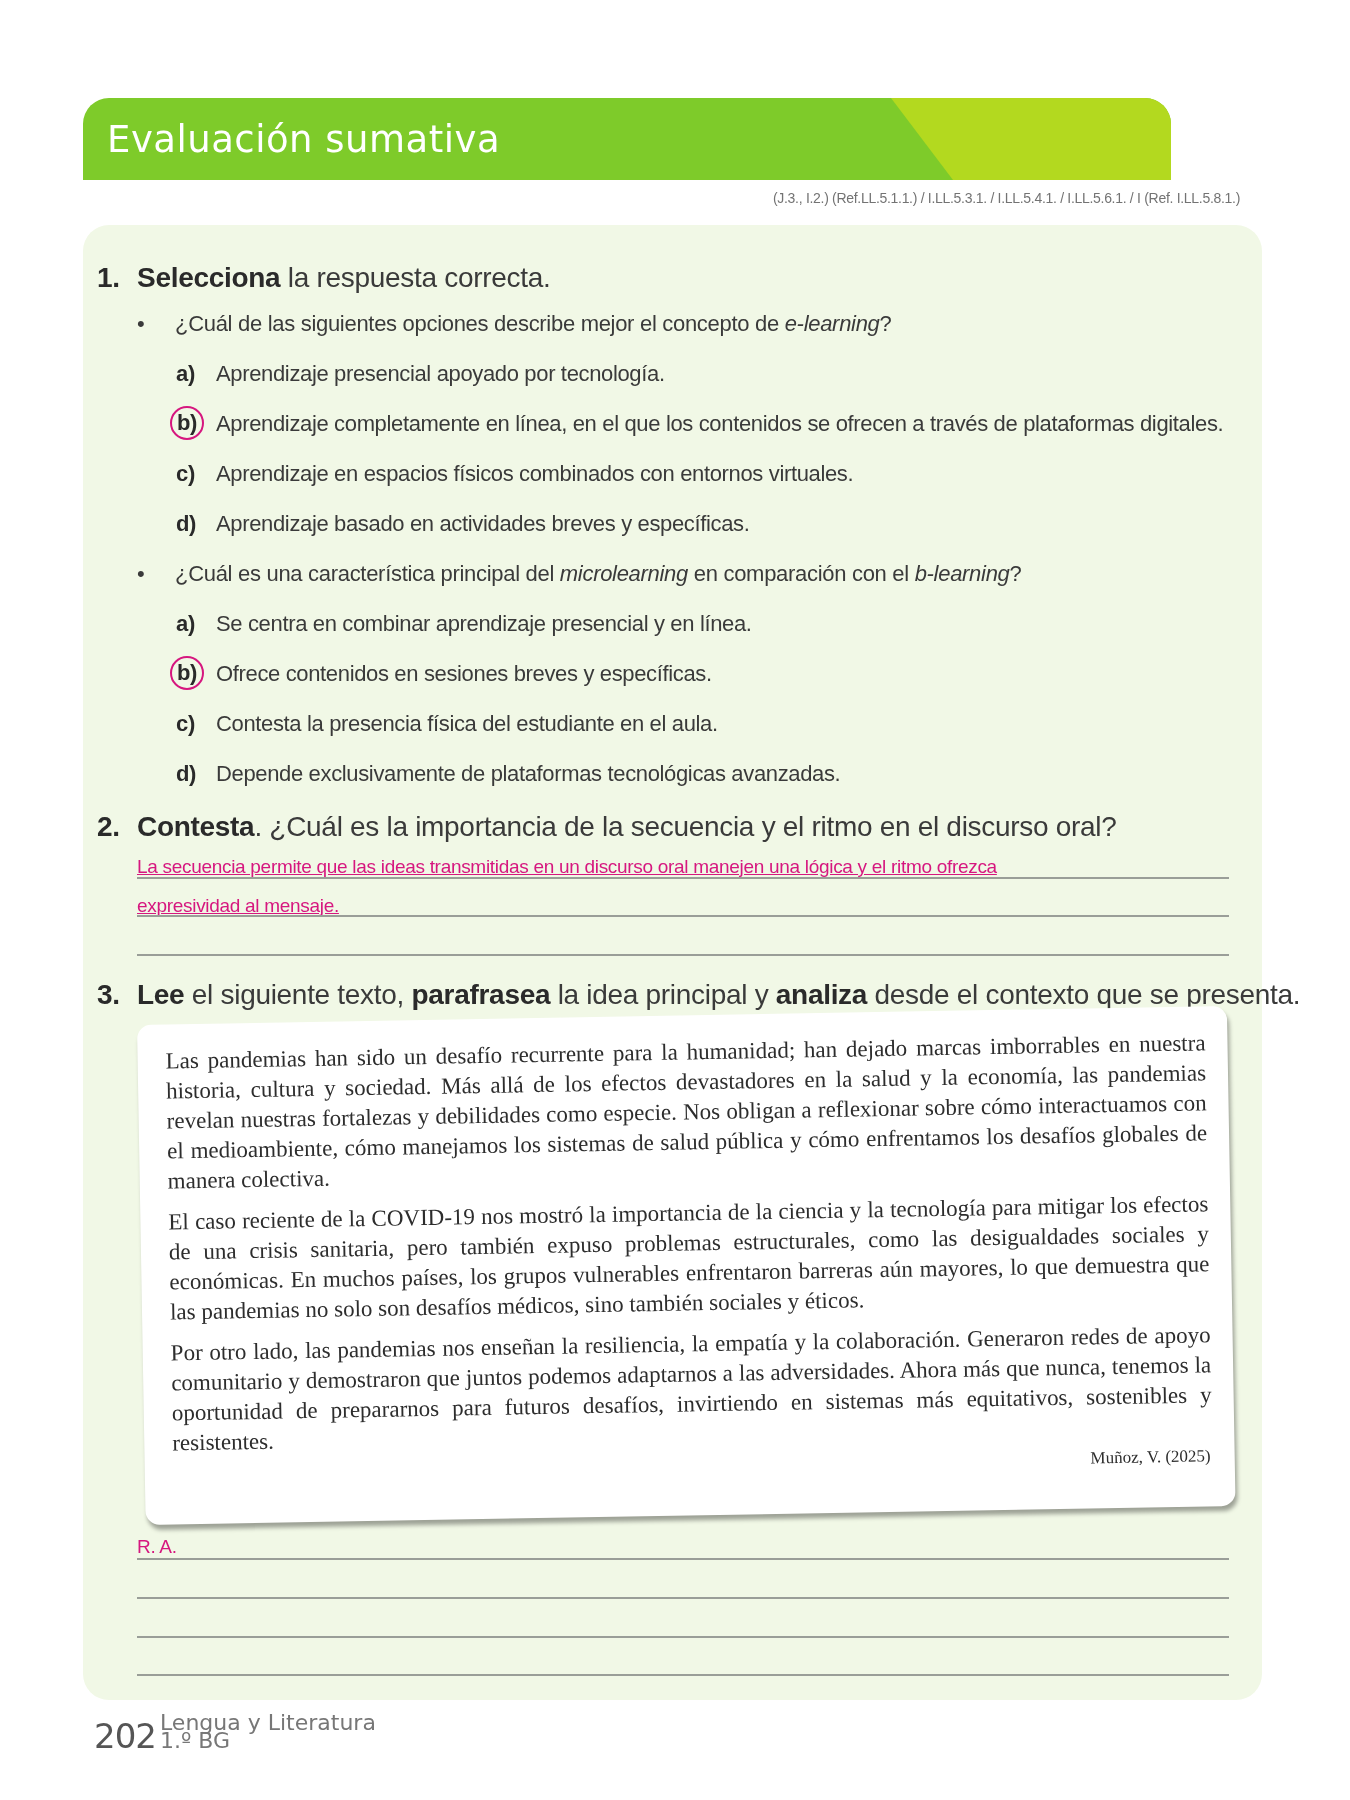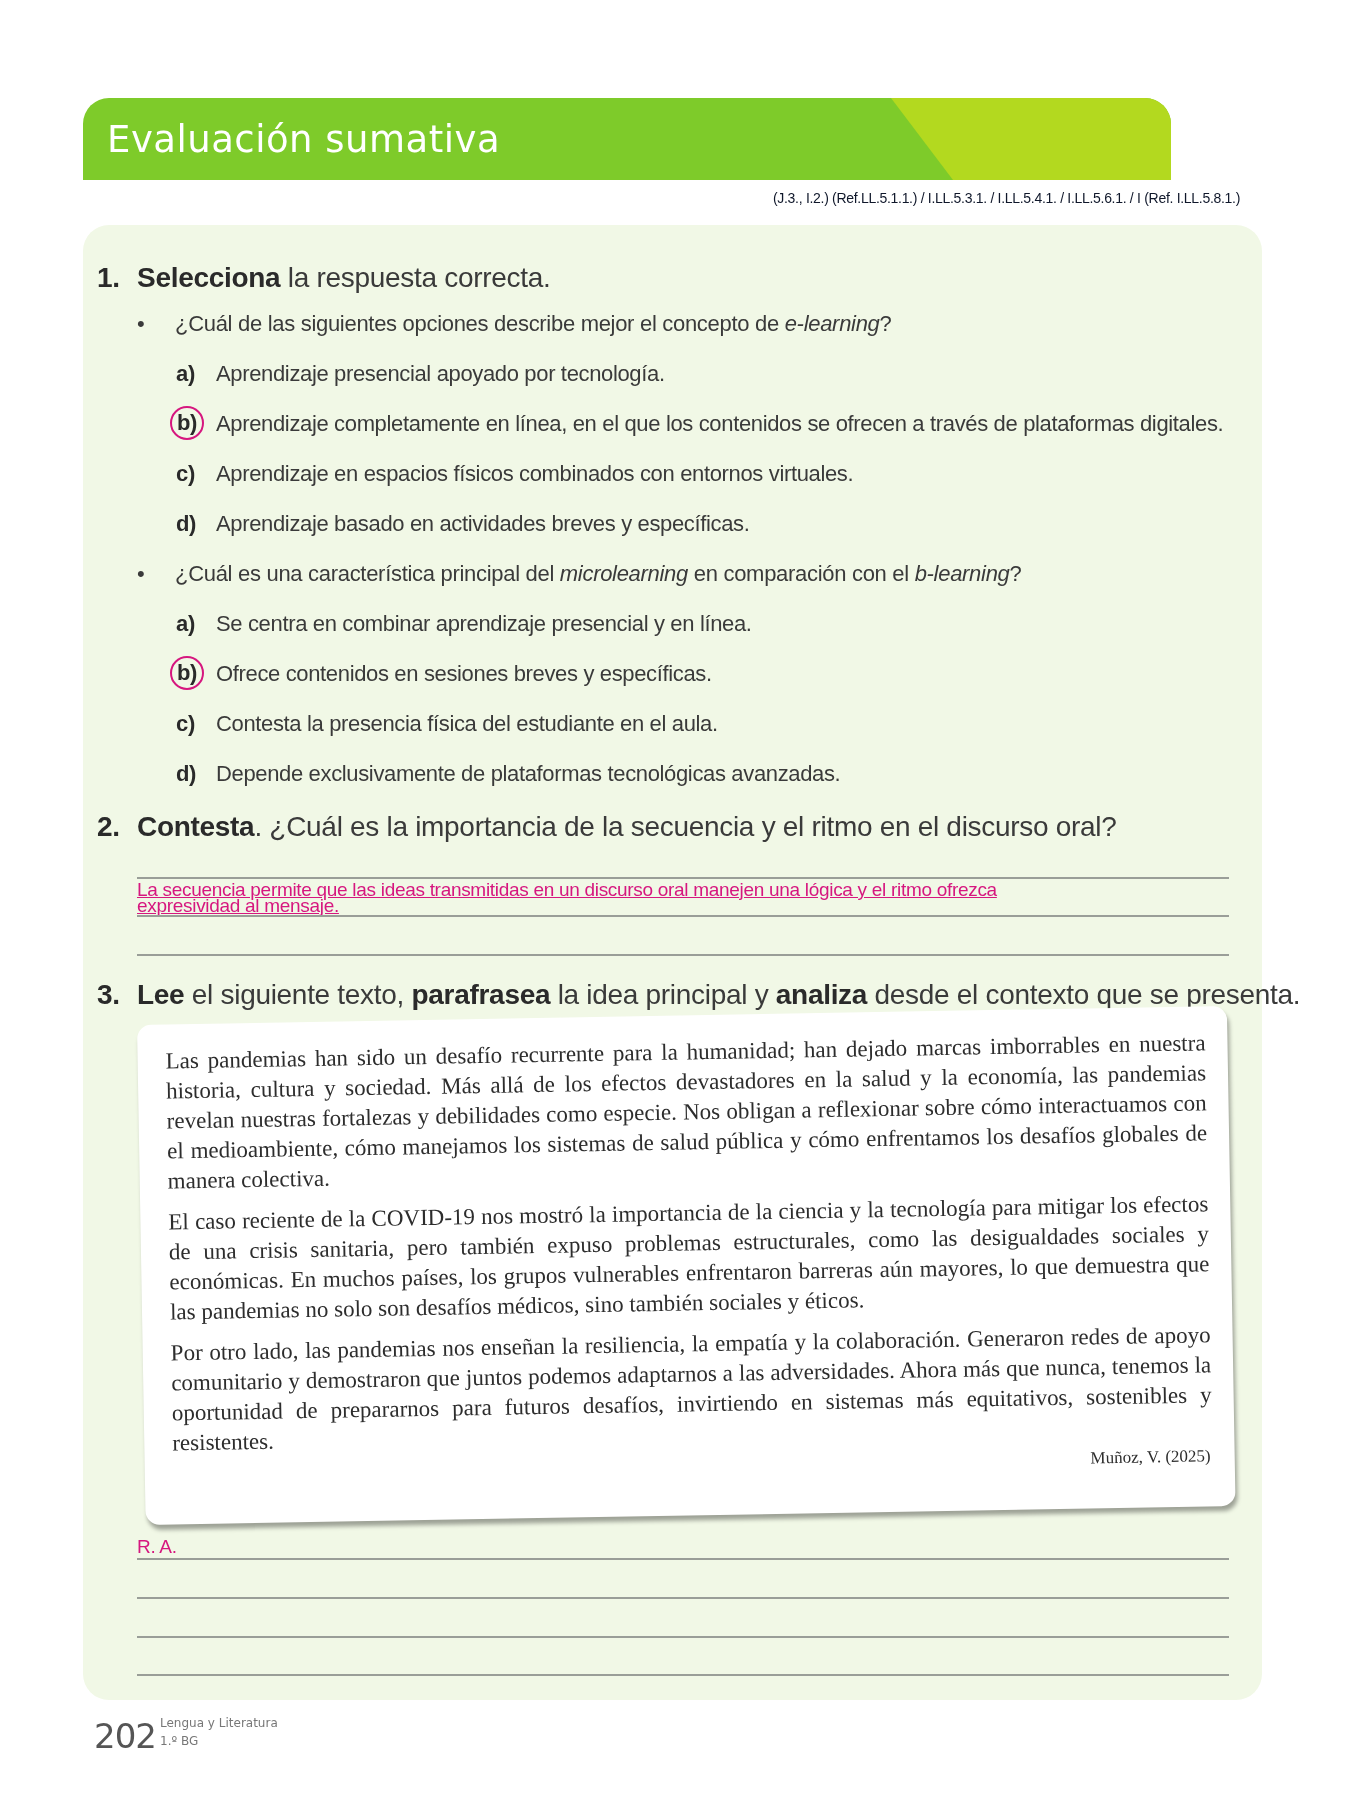--- a/index.html
+++ b/index.html
@@ -23,21 +23,21 @@
       position: absolute; left: 24px; top: 20px; font-size: 37px; color: #ffffff;
       letter-spacing: 0.5px; font-family: "DejaVu Sans", sans-serif;
     }
     .header .dua {
       position: absolute; left: 885px; top: 12px; width: 220px; text-align: center; color: #ffffff;
     }
     .header .dua .dua-title { font-size: 26px; font-weight: bold; line-height: 28px; }
     .header .dua .dua-sub { font-size: 21px; font-weight: bold; line-height: 28px; }
 
     .refs {
-      position: absolute; right: 110px; top: 190px; font-size: 14px; color: #0f172a;
+      position: absolute; right: 110px; top: 190px; font-size: 14px; color: #737373;
       letter-spacing: -0.3px;
     }
 
     
     .panel {
       position: absolute; left: 83px; top: 225px; width: 1179px; height: 1475px;
       background: #f1f8e6; border-radius: 26px;
     }
 
     .q { position: absolute; font-size: 28px; color: #3a3a3a; white-space: nowrap; letter-spacing: -0.3px; }
@@ -65,21 +65,21 @@
       font-family: "Liberation Serif", "DejaVu Serif", serif; color: #2d2d2d;
     }
     .quote p {
       position: absolute; left: 28px; width: 1040px; font-size: 23px; line-height: 30px;
       text-align: justify;
     }
     .quote .author { position: absolute; right: 24px; top: 440px; font-size: 17px; color: #2d2d2d; }
 
     
     .footer-num { position: absolute; left: 94px; top: 1716px; font-size: 34px; font-weight: normal; color: #555555; font-family: "DejaVu Sans", sans-serif; letter-spacing: -1px; }
-    .footer-subject { position: absolute; left: 160px; top: 1714px; font-size: 12px; color: #777777; font-family: "DejaVu Sans", sans-serif; line-height: 18px; }
+    .footer-subject { position: absolute; left: 160px; top: 1714px; font-size: 22px; color: #777777; font-family: "DejaVu Sans", sans-serif; line-height: 18px; }
   </style>
 </head>
 <body>
 
 <div class="header">
   <div class="lime"></div>
   <div class="orange"></div>
   <div class="title">Evaluación sumativa</div>
 </div>
 
@@ -132,21 +132,21 @@
 </div>
 <div class="opt" style="left:216px; top:761px;">
   <span class="letter">d)</span>
   <span>Depende exclusivamente de plataformas tecnológicas avanzadas.</span>
 </div>
 
 <div class="q" style="left:97px; top:811px;">
   <span class="num">2.</span><b>Contesta</b><span>. ¿Cuál es la importancia de la secuencia y el ritmo en el discurso oral?</span>
 </div>
 
-<div class="answer" style="top:856px;margin-top:23px;">La secuencia permite que las ideas transmitidas en un discurso oral manejen una lógica y el ritmo ofrezca</div>
+<div class="answer" style="top:856px;">La secuencia permite que las ideas transmitidas en un discurso oral manejen una lógica y el ritmo ofrezca</div>
 <div class="line" style="top:877px;"></div>
 <div class="answer" style="top:895px;">expresividad al mensaje.</div>
 <div class="line" style="top:915px;"></div>
 <div class="line" style="top:954px;"></div>
 
 <div class="q" style="left:97px; top:979px;">
   <span class="num">3.</span><b>Lee</b><span> el siguiente texto, </span><b>parafrasea</b><span> la idea principal y </span><b>analiza</b><span> desde el contexto que se presenta.</span>
 </div>
 
 <div class="quote">

